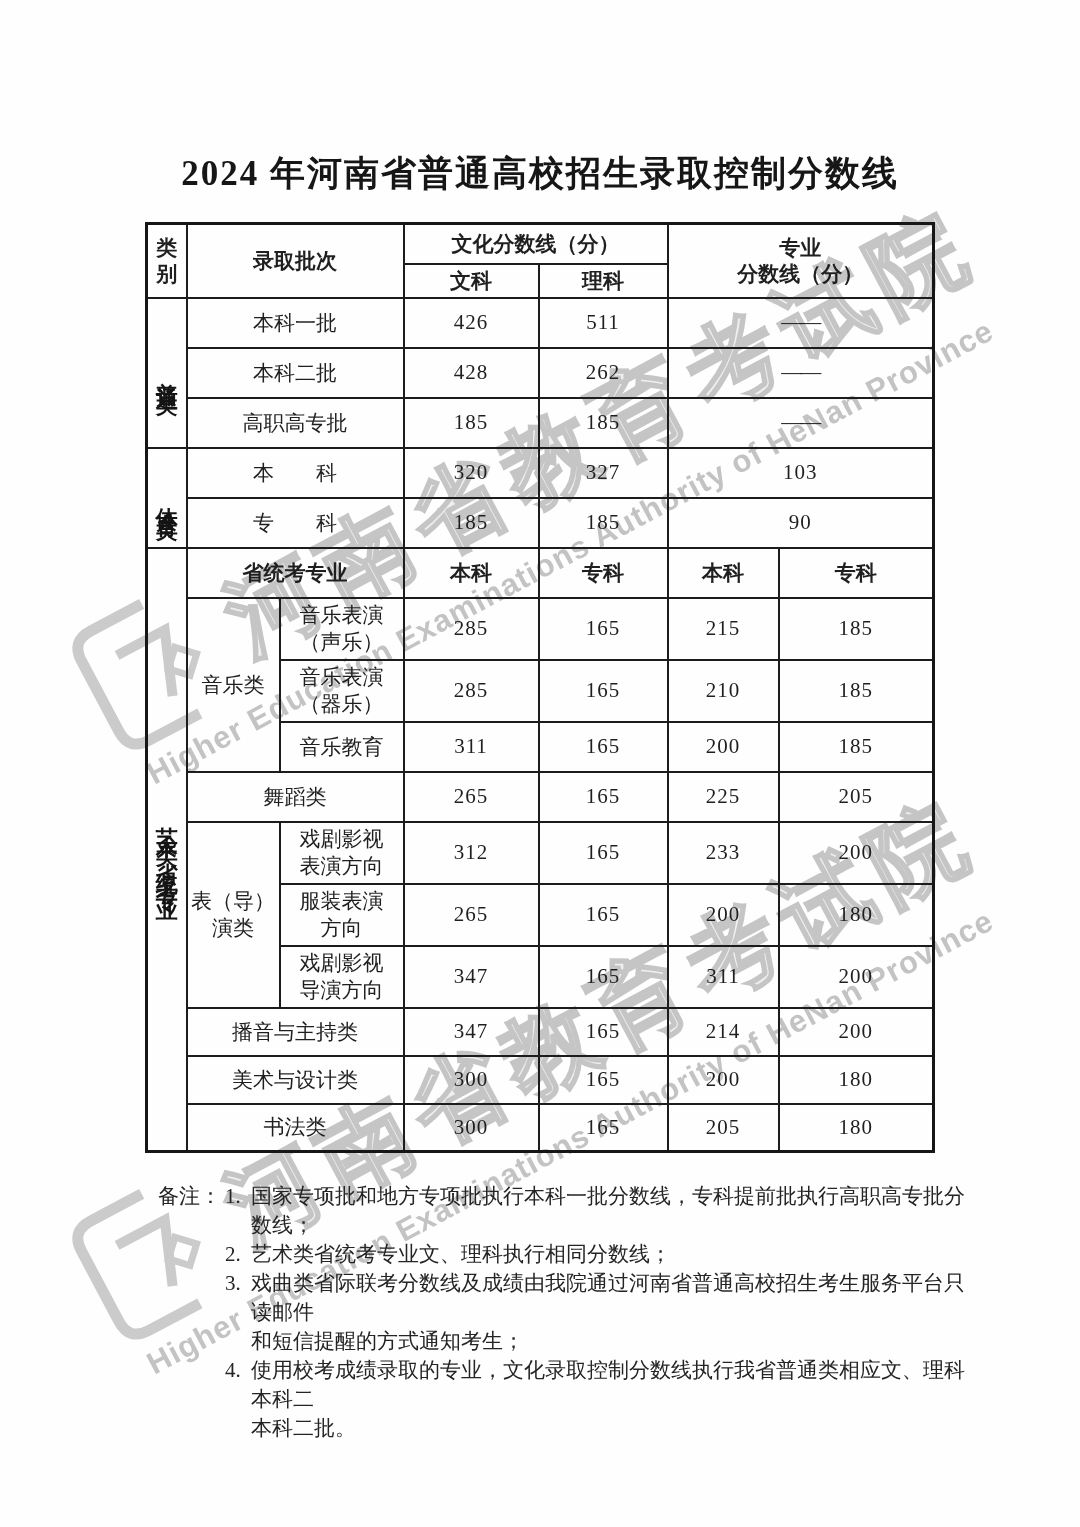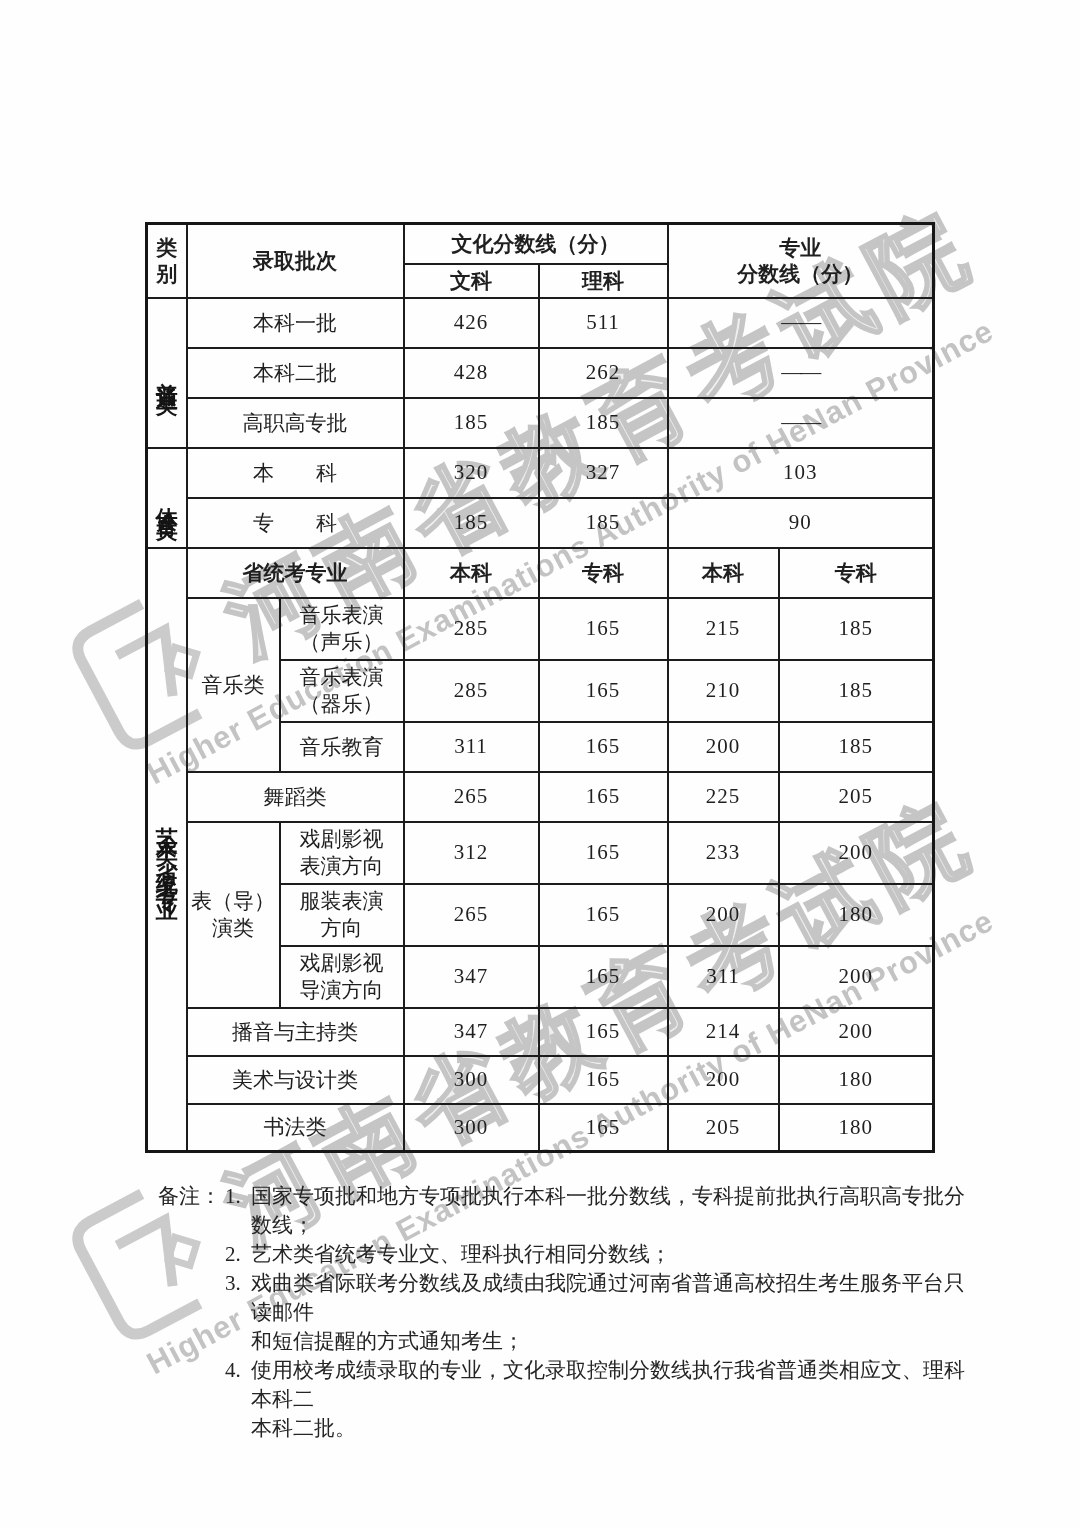--- a/index.html
+++ b/index.html
@@ -85,20 +85,21 @@
           <path d="M88 8 H30 Q8 8 8 30 V110 Q8 132 30 132 H88" stroke="#c6c6c6" stroke-width="11"></path>
           <path d="M42 42 H96 L72 104" stroke="#c6c6c6" stroke-width="10"></path>
           <path d="M97 62 l16 16 -16 16 -16 -16 z" stroke="#c6c6c6" stroke-width="7"></path>
         </svg>
       </span>
       <span class="wm-cn">河南省教育考试院</span>
     </div>
     <div class="wm-en">Higher Education Examinations Authority of HeNan Province</div>
   </div>
 
+  <div class="doc-title">2024 年河南省普通高校招生录取控制分数线</div>
 
   <table class="score">
     <colgroup>
       <col style="width:40px">
         <col style="width:93px">
         <col style="width:124px">
       <col style="width:135px">
         <col style="width:129px">
         <col style="width:111px">
         <col style="width:155px">

